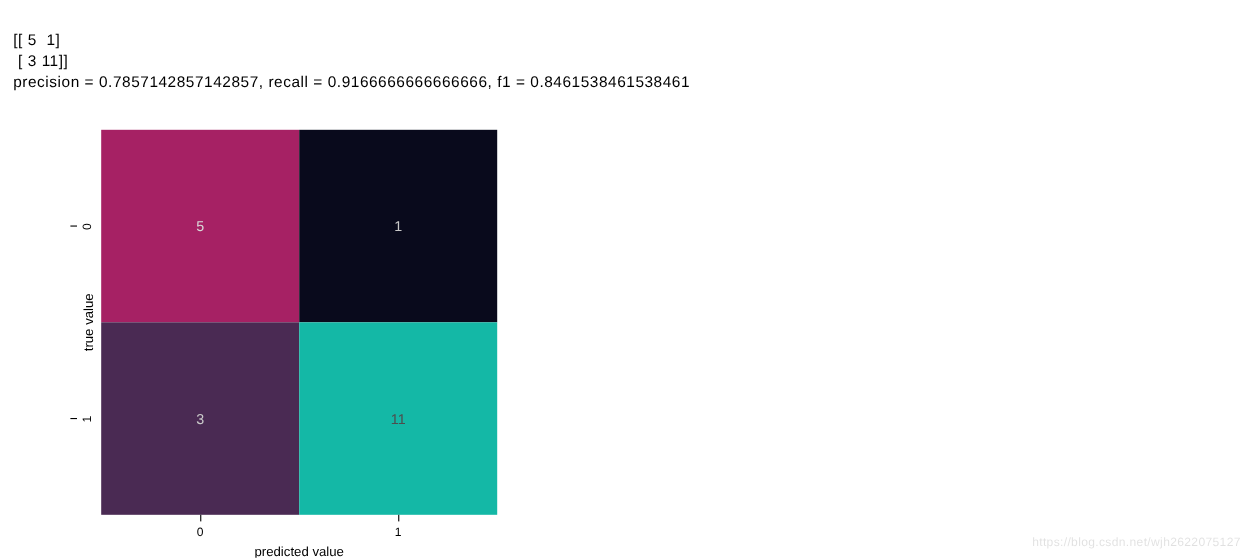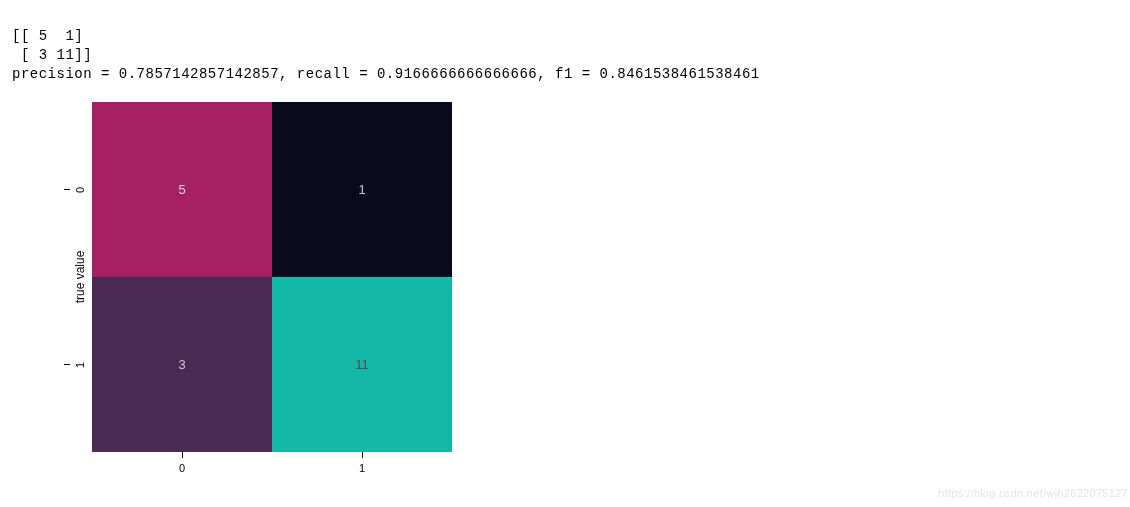--- a/index.html
+++ b/index.html
@@ -7,26 +7,26 @@
       font-family: "Courier New", monospace;
       font-size: 14px;
       color: #000;
       background: #fff;
       width: 1130px;
       height: 507px;
       position: relative;
       padding: 8px 12px;
     }
     .console-output {
-      font-family: Liberation Mono, monospace;
+      font-family: Liberation Sans, sans-serif;
       font-size: 14px;
       line-height: 1.35;
       white-space: pre;
       letter-spacing: 0.5px;
-      margin-bottom: 18px;
+      margin-bottom: 34px;
     }
     .chart-wrap {
       position: relative;
       margin-left: 40px;
       margin-top: 10px;
       width: 400px;
     }
     .heatmap {
       position: relative;
       width: 360px;
@@ -148,15 +148,16 @@
     </div>
   </div>
 
   <div class="xticks">
     <div class="xtick-mark" style="left:90px;"></div>
     <div class="xtick xtick-0">0</div>
     <div class="xtick-mark" style="left:270px;"></div>
     <div class="xtick xtick-1">1</div>
   </div>
 
+  <div class="xaxis-label">predicted value</div>
 </div>
 
 <div class="watermark">https://blog.csdn.net/wjh2622075127</div>
 
 </body></html>

